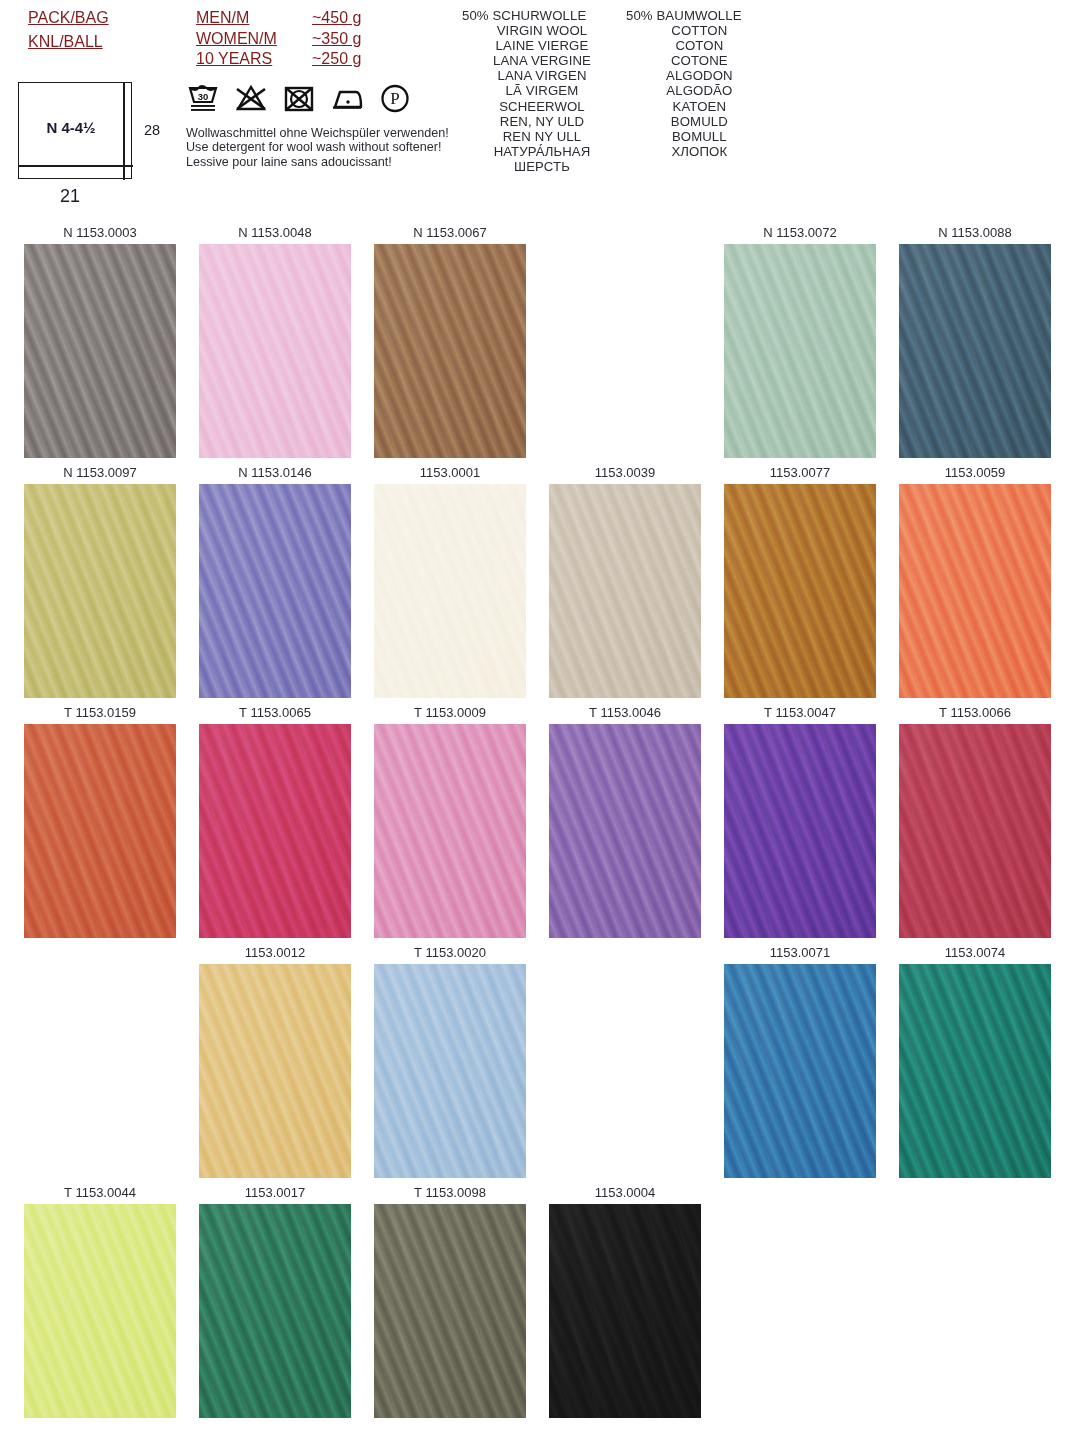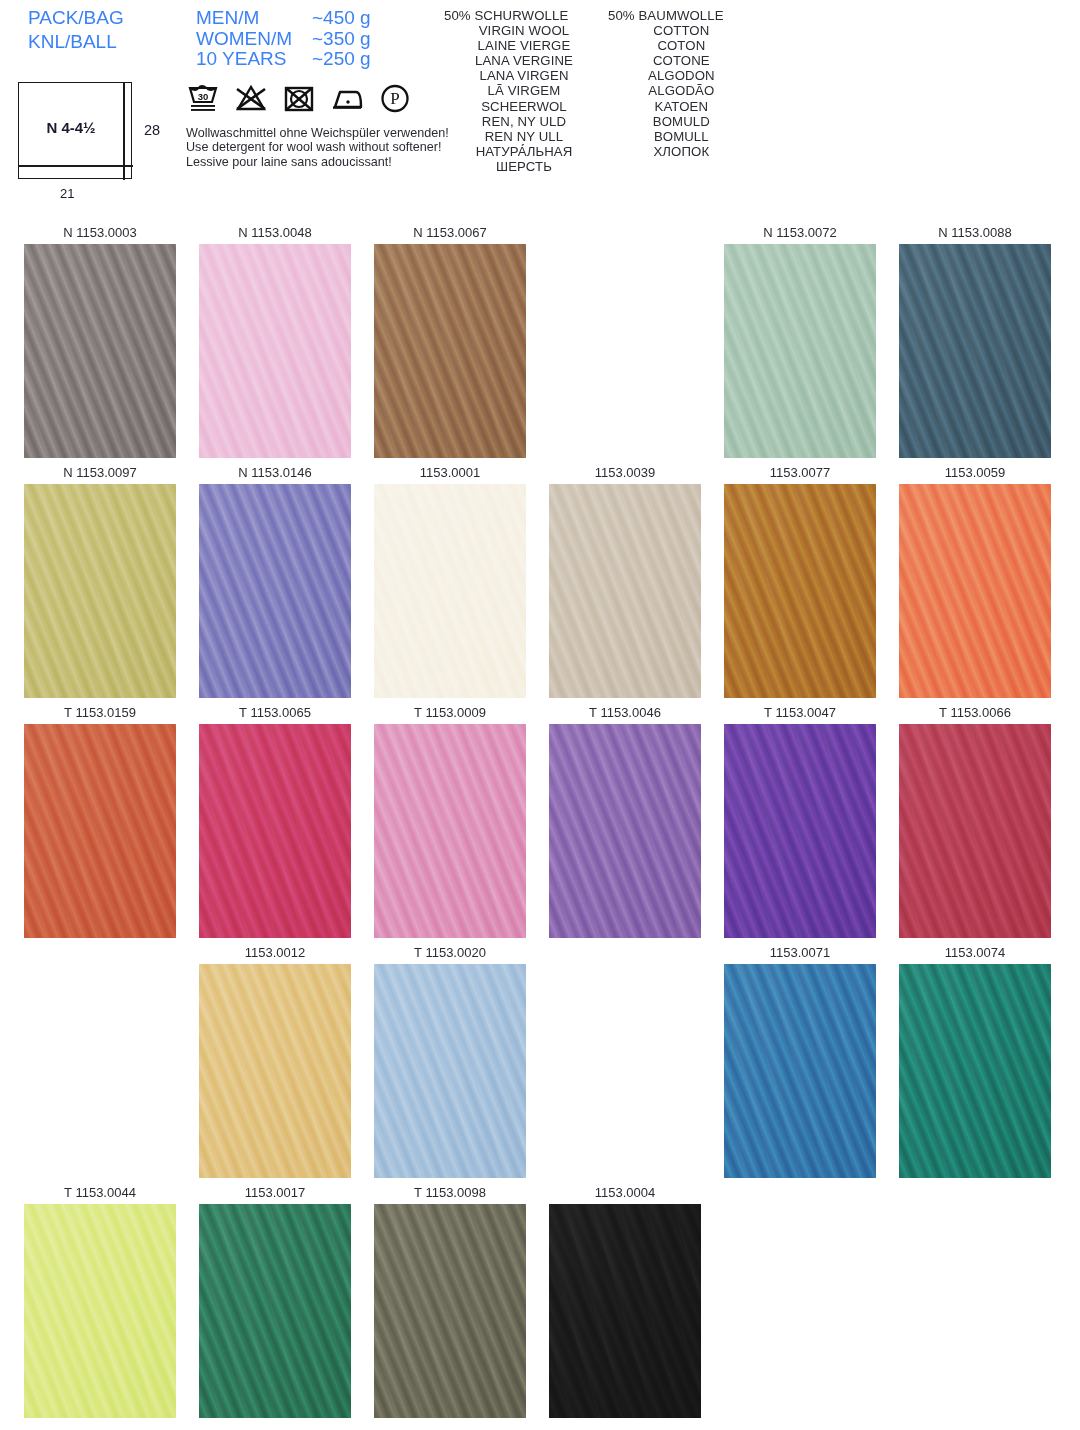--- a/index.html
+++ b/index.html
@@ -31,41 +31,42 @@
     width: 760px;
     height: 70px;
   }
   .spec-col { position: absolute; top: 0; }
   .spec-col-pack  { left: 28px;  width: 140px; text-align: left; }
   .spec-col-amt   { left: 146px; width: 120px; text-align: right; }
   .spec-col-size  { left: 196px; width: 120px; text-align: left; }
   .spec-col-wt    { left: 312px; width: 80px;  text-align: left; }
 
   .spec-line {
-    font-size: 19px;
+    font-size: 16px;
     line-height: 20.5px;
     white-space: nowrap;
-    color: #3b82f6;
+    color: #7f1d1d;
+    text-decoration: underline;
   }
   .spec-col-pack .spec-line:first-child { padding-top: 0px; }
   .spec-col-pack .spec-line:last-child  { padding-top: 3px; }
 
   
   .fiber-block {
     position: absolute;
     top: 8px;
     font-size: 13.2px;
     line-height: 15.1px;
     letter-spacing: 0.1px;
     white-space: nowrap;
   }
   .fiber-wool   { left: 444px; }
   .fiber-cotton { left: 608px; }
   .fiber-pct { display: inline; }
-  .fiber-block .fl { display: block; }
+  .fiber-block .fl { display: block; margin-left: 18px; }
   .fiber-block .fl.indent { padding-left: 31px; text-align: center; }
 
   
   .gauge-wrap {
     position: absolute;
     left: 18px;
     top: 82px;
     width: 150px;
     height: 128px;
   }
@@ -107,21 +108,21 @@
     position: absolute;
     left: 126px;
     top: 40px;
     font-size: 14.5px;
     color: #1a1a2e;
   }
   .gauge-sts {
     position: absolute;
     left: 42px;
     top: 104px;
-    font-size: 13px;
+    font-size: 18px;
     color: #1a1a2e;
   }
 
   
   .care-symbols {
     position: absolute;
     left: 186px;
     top: 80px;
     display: flex;
     gap: 14px;

